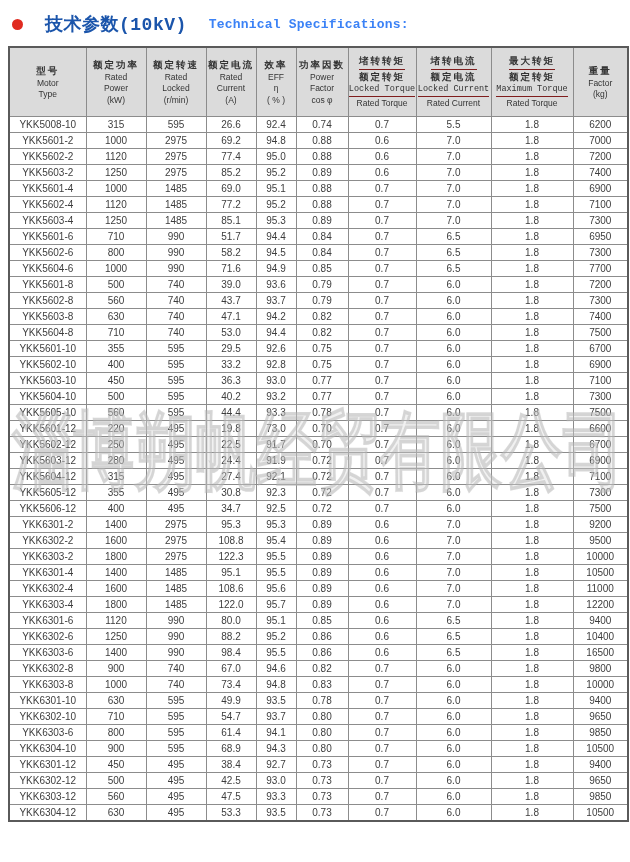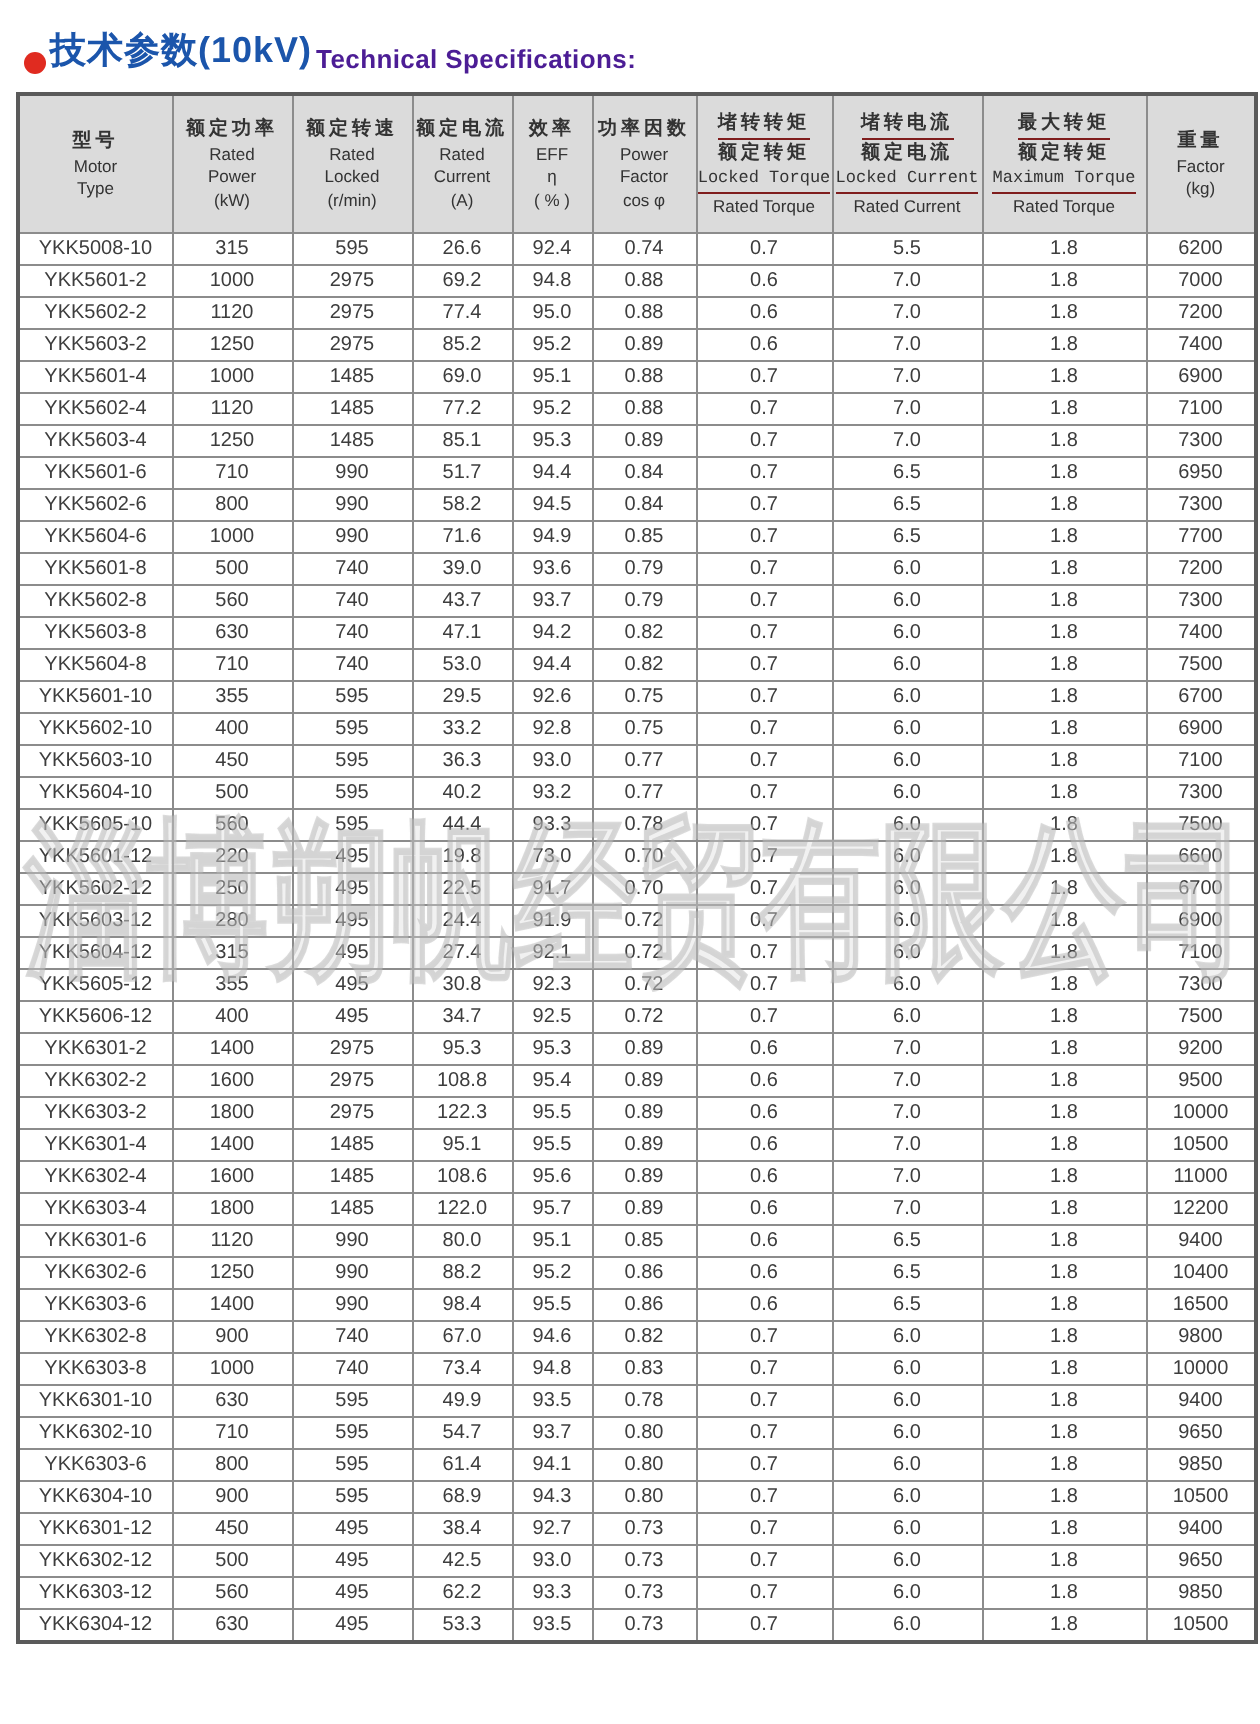--- a/index.html
+++ b/index.html
@@ -2,32 +2,32 @@
 <html><head>
 <meta charset="utf-8">
 <style>
   html,body{margin:0;padding:0;}
   body{
     width:630px;height:862px;background:#ffffff;
     font-family:"Liberation Sans",sans-serif;
     position:relative;overflow:hidden;
   }
   .title-row{
-    display:flex;align-items:flex-end;gap:2px;
-    padding:11px 0 0 12px;height:26px;
+    display:flex;align-items:center;gap:22px;
+    padding:11px 0 0 12px;height:26px;font-family:Liberation Mono, monospace;
   }
   .bullet{
     width:11px;height:11px;border-radius:50%;
     background:#e02b20;flex:0 0 auto;
   }
   .title-zh{
     color:#1b55ab;font-size:18px;font-weight:bold;letter-spacing:0.5px;
   }
   .title-en{
-    color:#4c1d95;font-size:13px;font-weight:bold;letter-spacing:0.2px;
+    color:#3b82f6;font-size:13px;font-weight:bold;letter-spacing:0.2px;
   }
   .table-wrap{position:relative;margin:9px 0 0 8px;width:557px;}
   table{
     border-collapse:collapse;table-layout:fixed;width:619px;
     border:2px solid #5a5a5a;
   }
   th,td{border:1px solid #8c8c8c;padding:0;}
   thead th{background:#dbdbdb;vertical-align:middle;}
   .hwrap{
     display:flex;flex-direction:column;align-items:center;justify-content:center;
@@ -665,21 +665,21 @@
           <td>0.73</td>
           <td>0.7</td>
           <td>6.0</td>
           <td>1.8</td>
           <td>9650</td>
         </tr>
         <tr>
           <td>YKK6303-12</td>
           <td>560</td>
           <td>495</td>
-          <td>62.2</td>
+          <td>47.5</td>
           <td>93.3</td>
           <td>0.73</td>
           <td>0.7</td>
           <td>6.0</td>
           <td>1.8</td>
           <td>9850</td>
         </tr>
         <tr>
           <td>YKK6304-12</td>
           <td>630</td>

